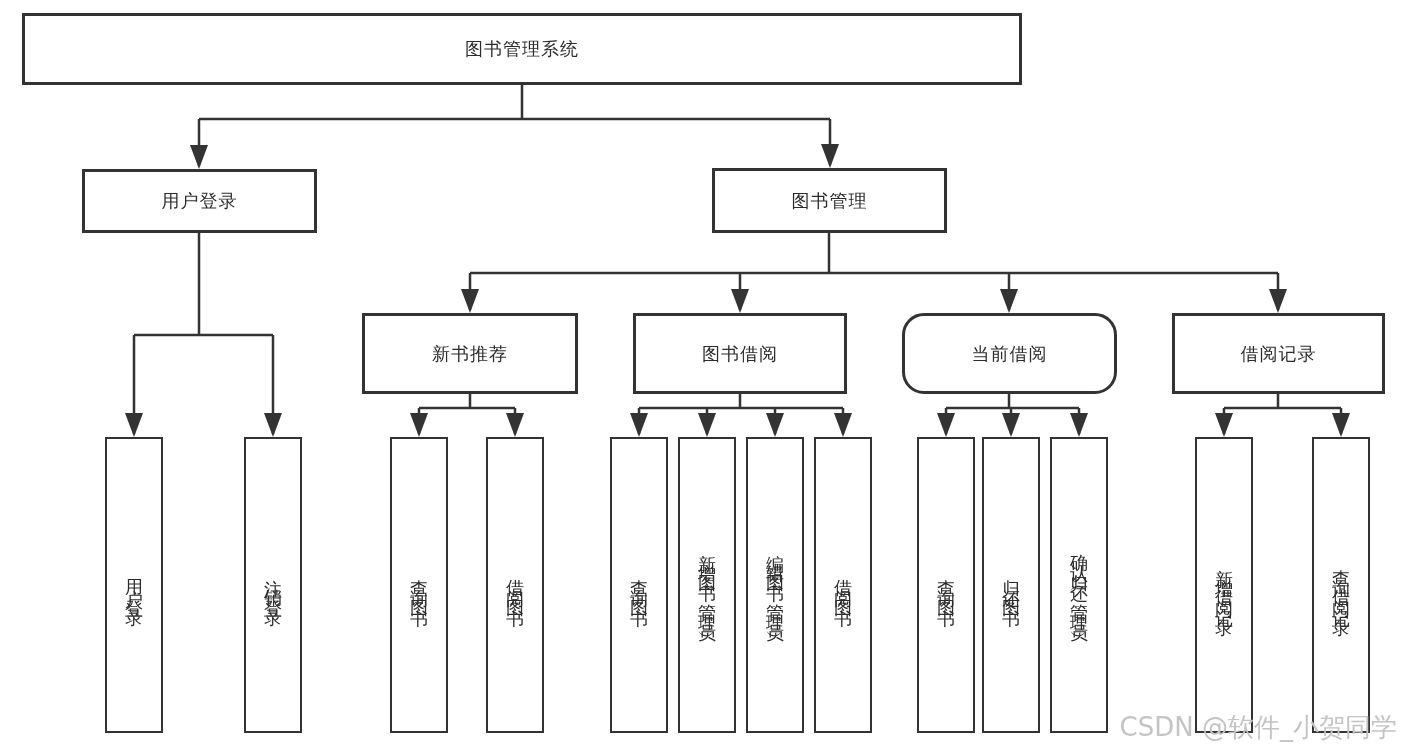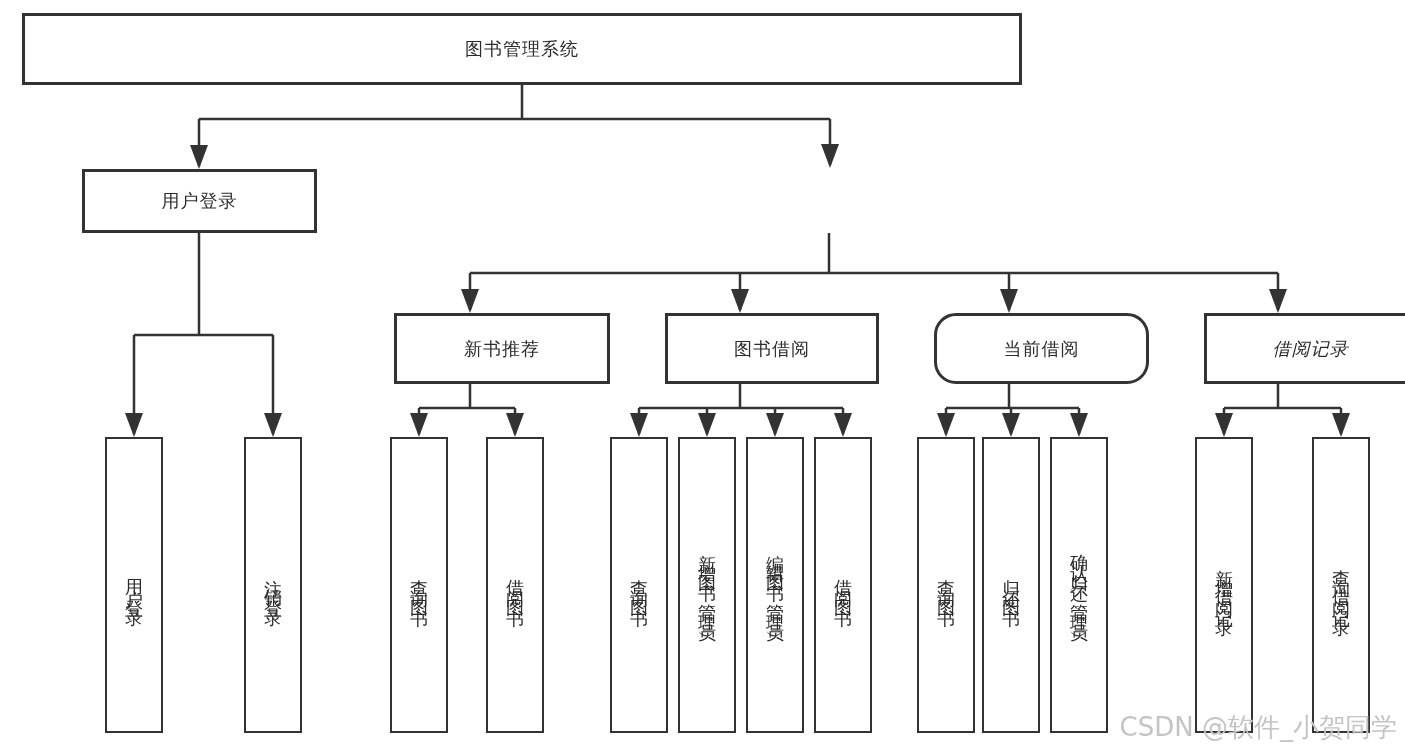--- a/index.html
+++ b/index.html
@@ -47,21 +47,21 @@
   .leaf .vlbl {
     writing-mode: vertical-rl;
     font-size: 18px;
     letter-spacing: 10px;
     color: #2b2b2b;
     line-height: 1;
     white-space: nowrap;
   }
   .lvl1 { left: 22px;  top: 13px;  width: 1000px; height: 72px; }
   .lvl2 { height: 64px; }
-  .lvl3 { top: 313px; height: 71px; margin-left: 32px; }
+  .lvl3 { top: 313px; height: 81px; }
   #watermark {
     position: absolute;
     right: 8px;
     bottom: 2px;
     z-index: 3;
     font-size: 26px;
     color: #c4c4c4;
     white-space: nowrap;
   }
 </style>
@@ -106,31 +106,34 @@
     <polygon points="1332,413 1350,413 1341,437" fill="#333333"></polygon>
   </svg>
 
   <div class="box lvl1">
     <span class="lbl">图书管理系统</span>
   </div>
 
   <div class="box lvl2" style="left:82px; top:169px; width:235px;">
     <span class="lbl">用户登录</span>
   </div>
+  <div class="box lvl2" style="left:712px; top:168px; width:235px; height:65px;">
+    <span class="lbl">图书管理</span>
+  </div>
 
   <div class="box lvl3" style="left:362px; width:216px;">
     <span class="lbl">新书推荐</span>
   </div>
   <div class="box lvl3" style="left:633px; width:214px;">
     <span class="lbl">图书借阅</span>
   </div>
   <div class="box lvl3" style="left:902px; width:215px;border-radius:22px;">
     <span class="lbl">当前借阅</span>
   </div>
-  <div class="box lvl3" style="left:1172px; width:213px;font-style:italic;">
+  <div class="box lvl3" style="left:1172px; width:213px;">
     <span class="lbl">借阅记录</span>
   </div>
 
   <div class="box leaf" style="left:105px; top:437px;">
     <span class="vlbl">用户登录</span>
   </div>
   <div class="box leaf" style="left:244px; top:437px;">
     <span class="vlbl">注销登录</span>
   </div>
 

